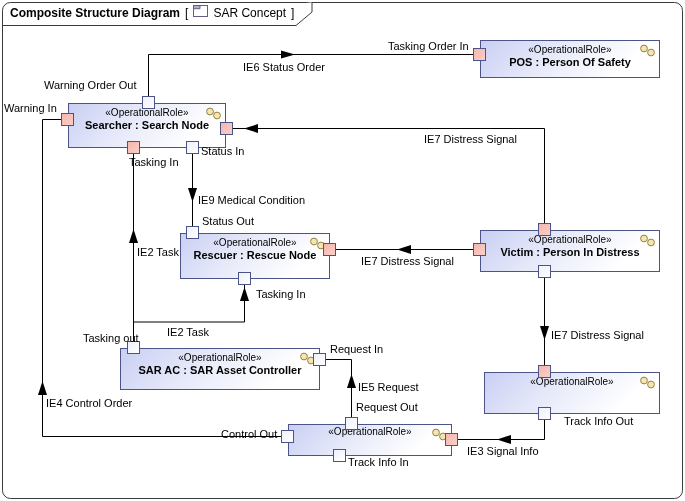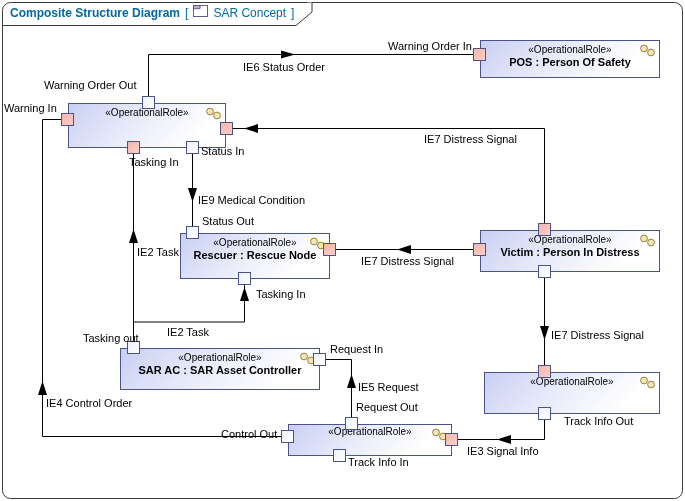--- a/index.html
+++ b/index.html
@@ -11,21 +11,21 @@
         background:linear-gradient(135deg,#c9cff3 0%,#e4e7f9 35%,#ffffff 80%);
         text-align:center;}
   .stereo{font-size:10px;color:#000;margin-top:3px;white-space:nowrap;}
   .nname{font-size:11px;font-weight:bold;color:#000;margin-top:1px;white-space:nowrap;}
   .role-icon{position:absolute;right:3px;top:2px;}
   .port{position:absolute;z-index:4;width:11px;height:11px;border:1px solid #4a5488;
         background:linear-gradient(135deg,#eef0fb,#ffffff);}
   .port.pink{background:linear-gradient(135deg,#f6b6ac,#f9cfc8);}
   .lbl{position:absolute;z-index:5;font-size:11px;color:#000;white-space:nowrap;}
   #frame-heading{position:absolute;left:10px;top:5px;z-index:6;display:flex;
-                 align-items:center;gap:5px;font-size:12px;color:#0369a1;white-space:nowrap;}
+                 align-items:center;gap:5px;font-size:12px;color:#000000;white-space:nowrap;}
   #frame-heading .ht{font-weight:bold;}
 </style>
 </head>
 <body>
 
 <div id="stage">
 
   <svg id="wires" width="685" height="501" viewBox="0 0 685 501">
 
     <rect x="2.5" y="2.5" width="680" height="496" rx="8" fill="none" stroke="#3a3a3a"></rect>
@@ -93,20 +93,21 @@
     <span>SAR Concept</span>
     <span>]</span>
   </div>
 
   <div class="node" style="left:68px;top:103px;width:158px;height:45px">
     <span class="role-icon"><svg width="17" height="13" viewBox="0 0 17 13">
           <circle cx="5" cy="4.5" r="3.4" fill="#f4e6b2" stroke="#97803f"></circle>
           <circle cx="12" cy="8.5" r="3.4" fill="#f4e6b2" stroke="#97803f"></circle>
         </svg></span>
     <div class="stereo">«OperationalRole»</div>
+    <div class="nname">Searcher : Search Node</div>
   </div>
 
   <div class="node" style="left:480px;top:40px;width:180px;height:38px">
     <span class="role-icon"><svg width="17" height="13" viewBox="0 0 17 13">
           <circle cx="5" cy="4.5" r="3.4" fill="#f4e6b2" stroke="#97803f"></circle>
           <circle cx="12" cy="8.5" r="3.4" fill="#f4e6b2" stroke="#97803f"></circle>
         </svg></span>
     <div class="stereo">«OperationalRole»</div>
     <div class="nname">POS : Person Of Safety</div>
   </div>
@@ -169,21 +170,21 @@
   <div class="port" style="left:127px;top:341px"></div>
   <div class="port" style="left:313px;top:353px"></div>
   <div class="port pink" style="left:538px;top:365px"></div>
   <div class="port" style="left:538px;top:407px"></div>
   <div class="port" style="left:345px;top:417px"></div>
   <div class="port" style="left:281px;top:430px"></div>
   <div class="port pink" style="left:445px;top:433px"></div>
   <div class="port" style="left:333px;top:449px"></div>
 
   <div class="lbl" style="left:44px;top:79px">Warning Order Out</div>
-  <div class="lbl" style="left:388px;top:40px">Warning Order In</div>
+  <div class="lbl" style="left:388px;top:40px">Tasking Order In</div>
   <div class="lbl" style="left:4px;top:102px">Warning In</div>
   <div class="lbl" style="left:201px;top:145px">Status In</div>
   <div class="lbl" style="left:129px;top:156px">Tasking In</div>
   <div class="lbl" style="left:202px;top:215px">Status Out</div>
   <div class="lbl" style="left:256px;top:288px">Tasking In</div>
   <div class="lbl" style="left:83px;top:332px">Tasking out</div>
   <div class="lbl" style="left:330px;top:343px">Request In</div>
   <div class="lbl" style="left:356px;top:401px">Request Out</div>
   <div class="lbl" style="left:221px;top:428px">Control Out</div>
   <div class="lbl" style="left:564px;top:415px">Track Info Out</div>

